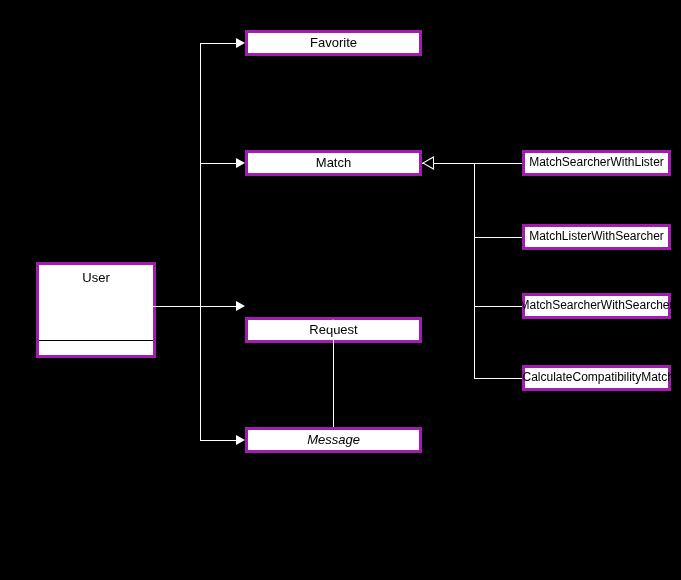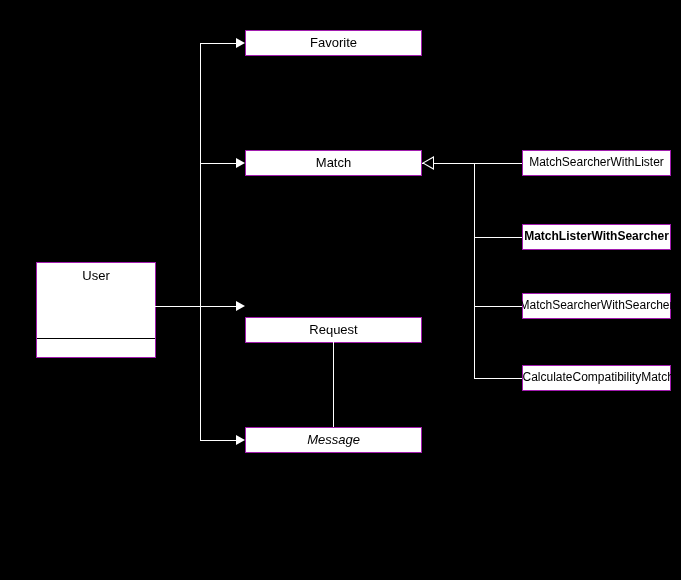--- a/index.html
+++ b/index.html
@@ -13,21 +13,21 @@
   .canvas {
     position: relative;
     width: 681px;
     height: 580px;
     background: #000;
     overflow: hidden;
   }
   .box {
     position: absolute;
     background: #fff;
-    border: 1px solid #a21caf;
+    border: 3px solid #a21caf;
     box-sizing: border-box;
     display: flex;
     align-items: center;
     justify-content: center;
     text-align: center;
     line-height: 1.1;
     padding: 0 2px;
     white-space: nowrap;
   }
   .tall {
@@ -109,21 +109,21 @@
     <span>Request</span>
   </div>
 
   <div class="box" style="left:245px; top:427px; width:177px; height:26px;font-style:italic;">
     <span>Message</span>
   </div>
 
   <div class="box sm" style="left:522px; top:150px; width:149px; height:26px;">
     <span>MatchSearcherWithLister</span>
   </div>
-  <div class="box sm" style="left:522px; top:224px; width:149px; height:26px;font-weight:bold;">
+  <div class="box sm" style="left:522px; top:224px; width:149px; height:26px;">
     <span>MatchListerWithSearcher</span>
   </div>
   <div class="box sm" style="left:522px; top:293px; width:149px; height:26px;align-items:center;">
     <span>MatchSearcherWithSearcher</span>
   </div>
   <div class="box sm" style="left:522px; top:365px; width:149px; height:26px;">
     <span>.CalculateCompatibilityMatch</span>
   </div>
 
   <div class="vline" style="left:200px; top:43px; height:398px;"></div>

